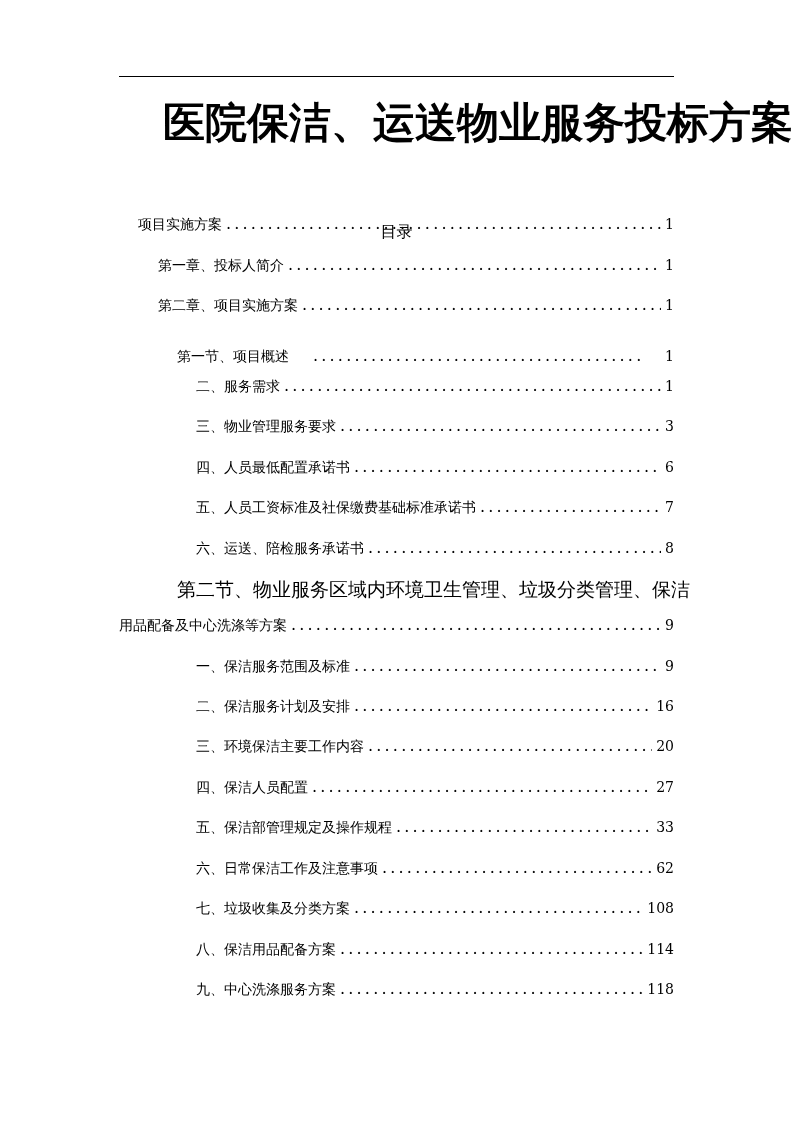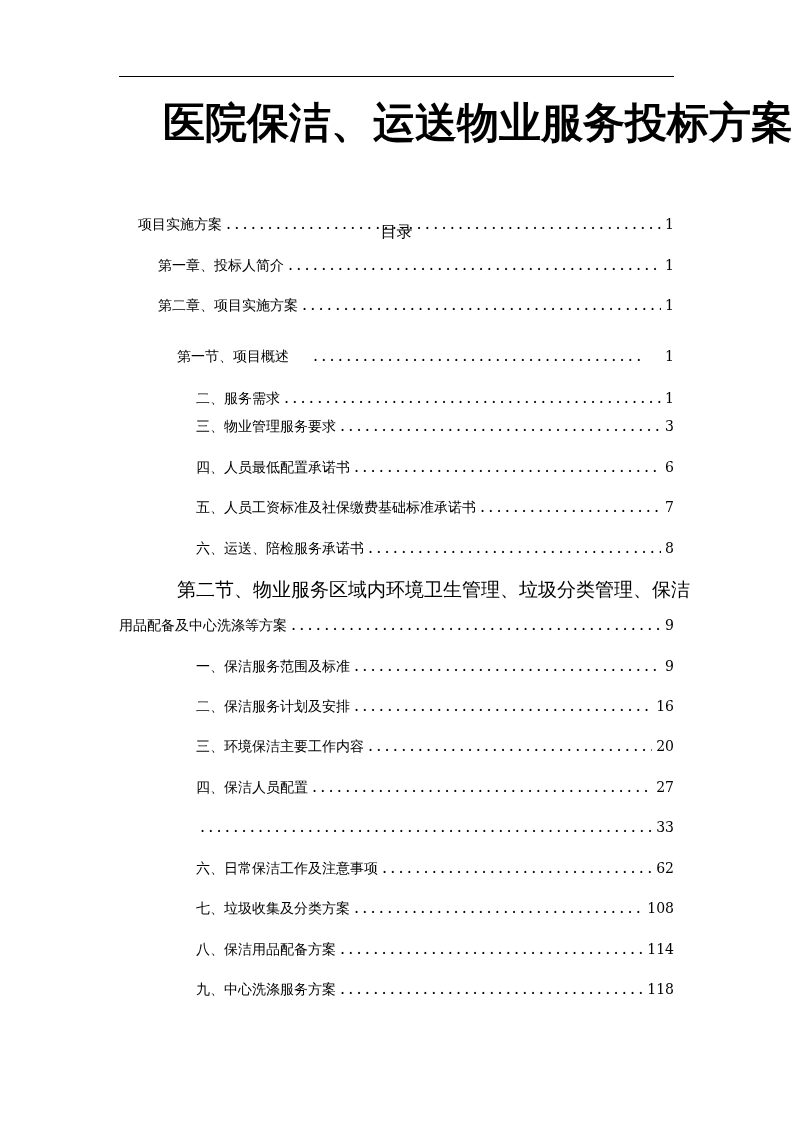--- a/index.html
+++ b/index.html
@@ -44,21 +44,21 @@
   <div class="toc-entry" style="top:294px;padding-left:39px;width:516px;">
     <span class="label">第二章、项目实施方案</span>
     <span class="leader"></span>
     <span class="page">1</span>
   </div>
   <div class="toc-entry" style="top:345px;padding-left:58px;width:497px;gap:20px;">
     <span class="label">第一节、项目概述</span>
     <span class="leader"></span>
     <span class="page">1</span>
   </div>
-  <div class="toc-entry" style="top:387px;padding-left:77px;width:478px;">
+  <div class="toc-entry" style="top:375px;padding-left:77px;width:478px;">
     <span class="label">二、服务需求</span>
     <span class="leader"></span>
     <span class="page">1</span>
   </div>
   <div class="toc-entry" style="top:415px;padding-left:77px;width:478px;">
     <span class="label">三、物业管理服务要求</span>
     <span class="leader"></span>
     <span class="page">3</span>
   </div>
   <div class="toc-entry" style="top:456px;padding-left:77px;width:478px;">
@@ -96,20 +96,21 @@
     <span class="label">三、环境保洁主要工作内容</span>
     <span class="leader"></span>
     <span class="page">20</span>
   </div>
   <div class="toc-entry" style="top:776px;padding-left:77px;width:478px;">
     <span class="label">四、保洁人员配置</span>
     <span class="leader"></span>
     <span class="page">27</span>
   </div>
   <div class="toc-entry" style="top:816px;padding-left:77px;width:478px;">
+    <span class="label">五、保洁部管理规定及操作规程</span>
     <span class="leader"></span>
     <span class="page">33</span>
   </div>
   <div class="toc-entry" style="top:857px;padding-left:77px;width:478px;">
     <span class="label">六、日常保洁工作及注意事项</span>
     <span class="leader"></span>
     <span class="page">62</span>
   </div>
   <div class="toc-entry" style="top:897px;padding-left:77px;width:478px;">
     <span class="label">七、垃圾收集及分类方案</span>

